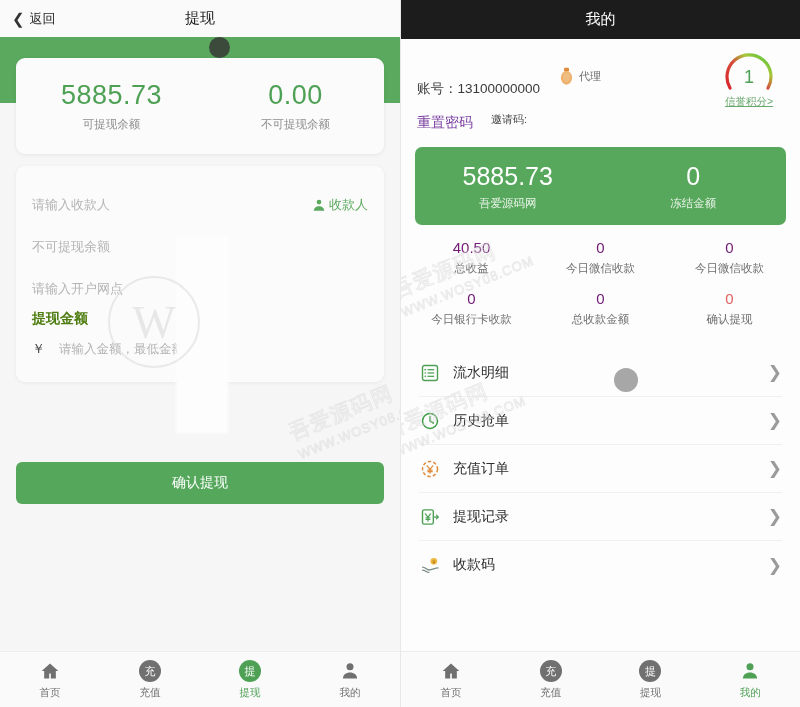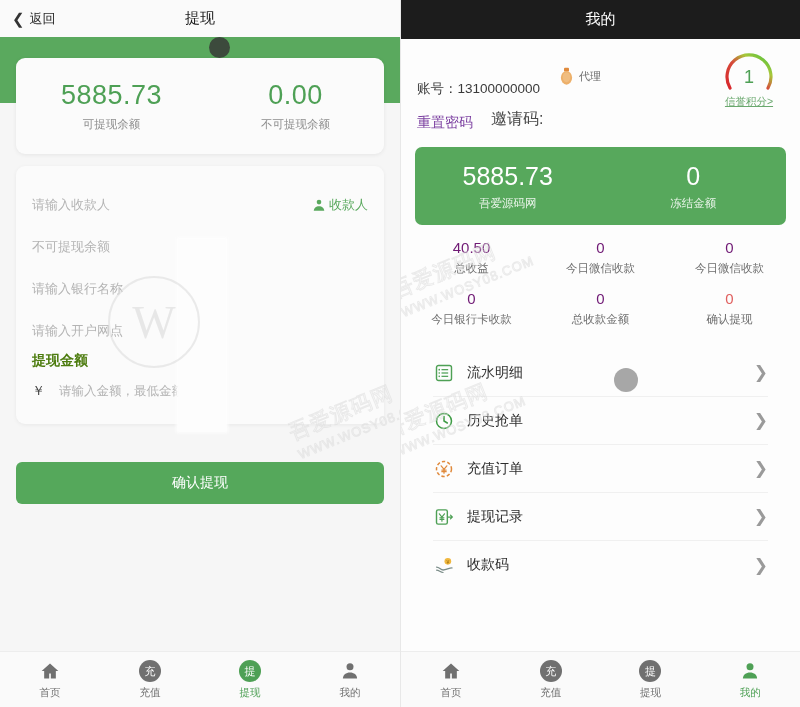--- a/index.html
+++ b/index.html
@@ -99,21 +99,21 @@
     display: flex; align-items: center; justify-content: center;
     color: #ffffff; font-size: 15px;
   }
   .profile {
     position: relative; padding: 14px 16px 8px 16px; height: 104px;
   }
   .acct-name-blank { height: 20px; }
   .acct-line { font-size: 13.5px; color: #3a3a3a; margin-top: 7px; }
   .acct-links { margin-top: 8px; display: flex; align-items: center; gap: 18px; }
   .link-reset { font-size: 14px; color: #7b3fa0; margin-top: 8px; }
-  .link-invite { font-size: 16px; color: #4a4a4a; }
+  .link-invite { font-size: 11px; color: #4a4a4a; }
   .badge-wrap {
     position: absolute; left: 158px; top: 28px;
     display: flex; align-items: center; gap: 5px;
   }
   .badge-lab { font-size: 11px; color: #6a6a6a; }
   .credit {
     position: absolute; right: 12px; top: 8px;
     width: 78px; text-align: center;
   }
   .credit-num {
@@ -133,21 +133,21 @@
 
   .stats { padding: 14px 6px 4px 6px; }
   .stat-row { display: flex; margin-bottom: 14px; }
   .stat { flex: 1; text-align: center; }
   .stat-num { font-size: 15px; color: #701a75; }
   .stat-num.warn { color: #e0605f; }
   .stat-lab { font-size: 11.5px; color: #6d6d6d; margin-top: 5px; }
 
   .menu { padding: 4px 0 0 0; }
   .menu-item {
-    height: 48px; margin: 0 32px;
+    height: 48px; margin: 0 18px;
     display: flex; align-items: center; gap: 12px;
     border-bottom: 1px solid #f0f0f0;
   }
   .menu-item:last-child { border-bottom: none; }
   .mi-icon { width: 22px; height: 22px; display: flex; align-items: center; justify-content: center; }
   .mi-label { flex: 1; font-size: 14px; color: #2d2d2d; }
   .mi-chev { color: #9a9a9a; font-size: 17px; }
 
   
   .tabbar {
@@ -229,23 +229,20 @@
             <path d="M3 22c0-5 4-8 9-8s9 3 9 8z" fill="#5aa95e"></path>
           </svg>
           <span>收款人</span>
         </span>
       </div>
 
       <div class="form-row">
         <span class="form-ph">不可提现余额</span>
       </div>
 
-      <div class="form-row">
-        <span class="form-ph">请输入银行名称</span>
-      </div>
 
       <div class="form-row">
         <span class="form-ph">请输入开户网点</span>
       </div>
 
       <div class="sec-title">提现金额</div>
 
       <div class="amount-row">
         <span class="yen">￥</span>
         <span class="amount-ph">请输入金额，最低金额为100</span>

